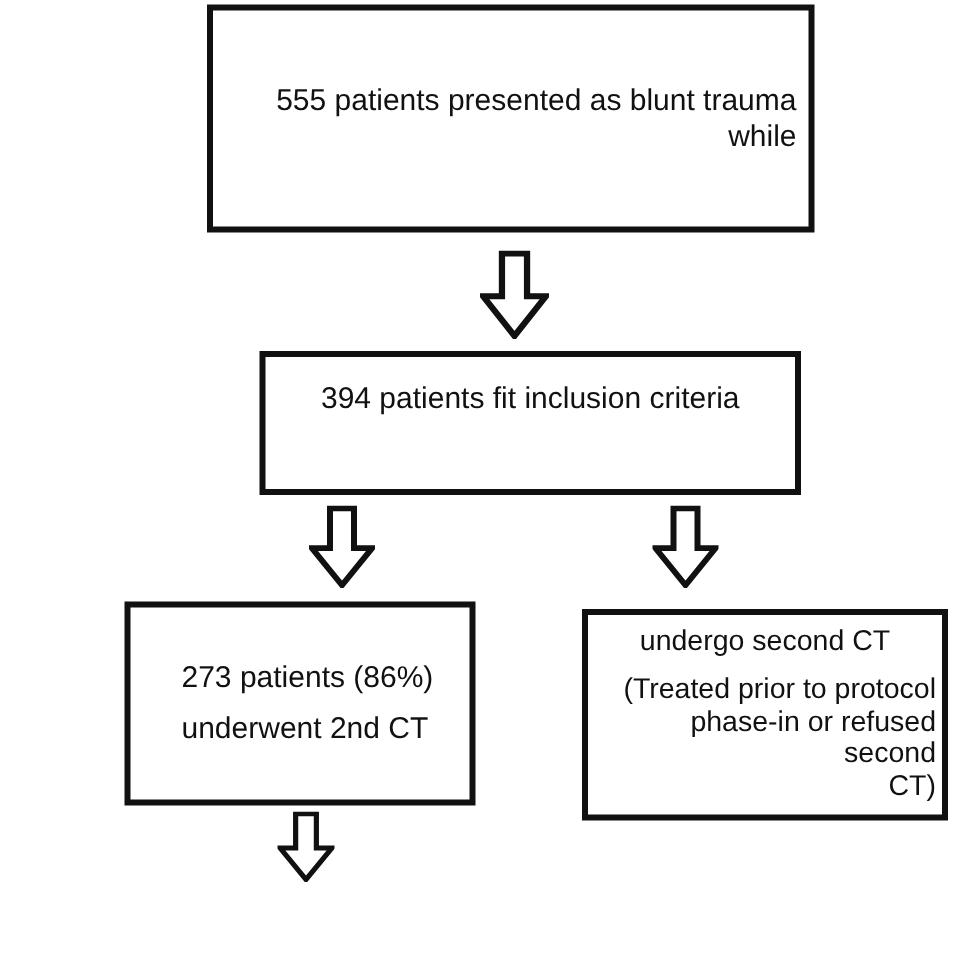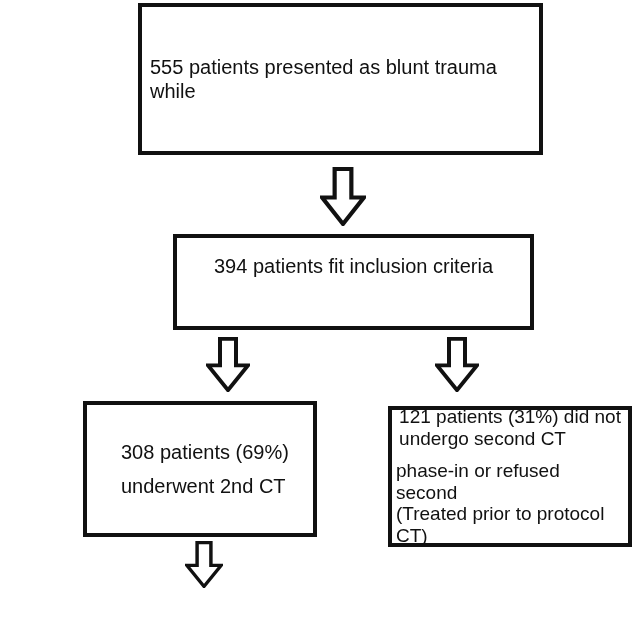--- a/index.html
+++ b/index.html
@@ -22,21 +22,21 @@
   }
   .box {
     position: absolute;
     background: #ffffff;
     border: 4px solid #111111;
     box-sizing: border-box;
     display: flex;
     flex-direction: column;
     align-items: center;
     justify-content: center;
-    text-align: left;
+    text-align: right;
     font-size: 20px;
     line-height: 1.2;
   }
   .box .line { display: block; }
 
   .box-presented {
     left: 138px; top: 3px;
     width: 405px; height: 152px;
     padding: 0 8px;
   }
@@ -97,32 +97,31 @@
 
   <svg class="arrow arrow-2" viewBox="0 0 44 58" preserveAspectRatio="none">
     <path d="M14 2 L30 2 L30 30 L42 30 L22 56 L2 30 L14 30 Z" fill="#ffffff" stroke="#111111" stroke-width="4" stroke-linejoin="miter"></path>
   </svg>
 
   <svg class="arrow arrow-3" viewBox="0 0 44 58" preserveAspectRatio="none">
     <path d="M14 2 L30 2 L30 30 L42 30 L22 56 L2 30 L14 30 Z" fill="#ffffff" stroke="#111111" stroke-width="4" stroke-linejoin="miter"></path>
   </svg>
 
   <div class="box box-underwent">
-    <span class="line">308 patients (69%)</span>
+    <span class="line">273 patients (86%)</span>
     <span class="line">underwent 2nd CT</span>
   </div>
 
   <div class="box box-nosecondct">
     <div class="para">
-      <span class="line">121 patients (31%) did not</span>
       <span class="line">undergo second CT</span>
     </div>
     <div class="para">
+      <span class="line">(Treated prior to protocol</span>
       <span class="line">phase-in or refused second</span>
-      <span class="line">(Treated prior to protocol</span>
       <span class="line">CT)</span>
     </div>
   </div>
 
   <svg class="arrow arrow-4" viewBox="0 0 44 58" preserveAspectRatio="none">
     <path d="M14 2 L30 2 L30 30 L42 30 L22 56 L2 30 L14 30 Z" fill="#ffffff" stroke="#111111" stroke-width="4" stroke-linejoin="miter"></path>
   </svg>
 
 
 </div>

